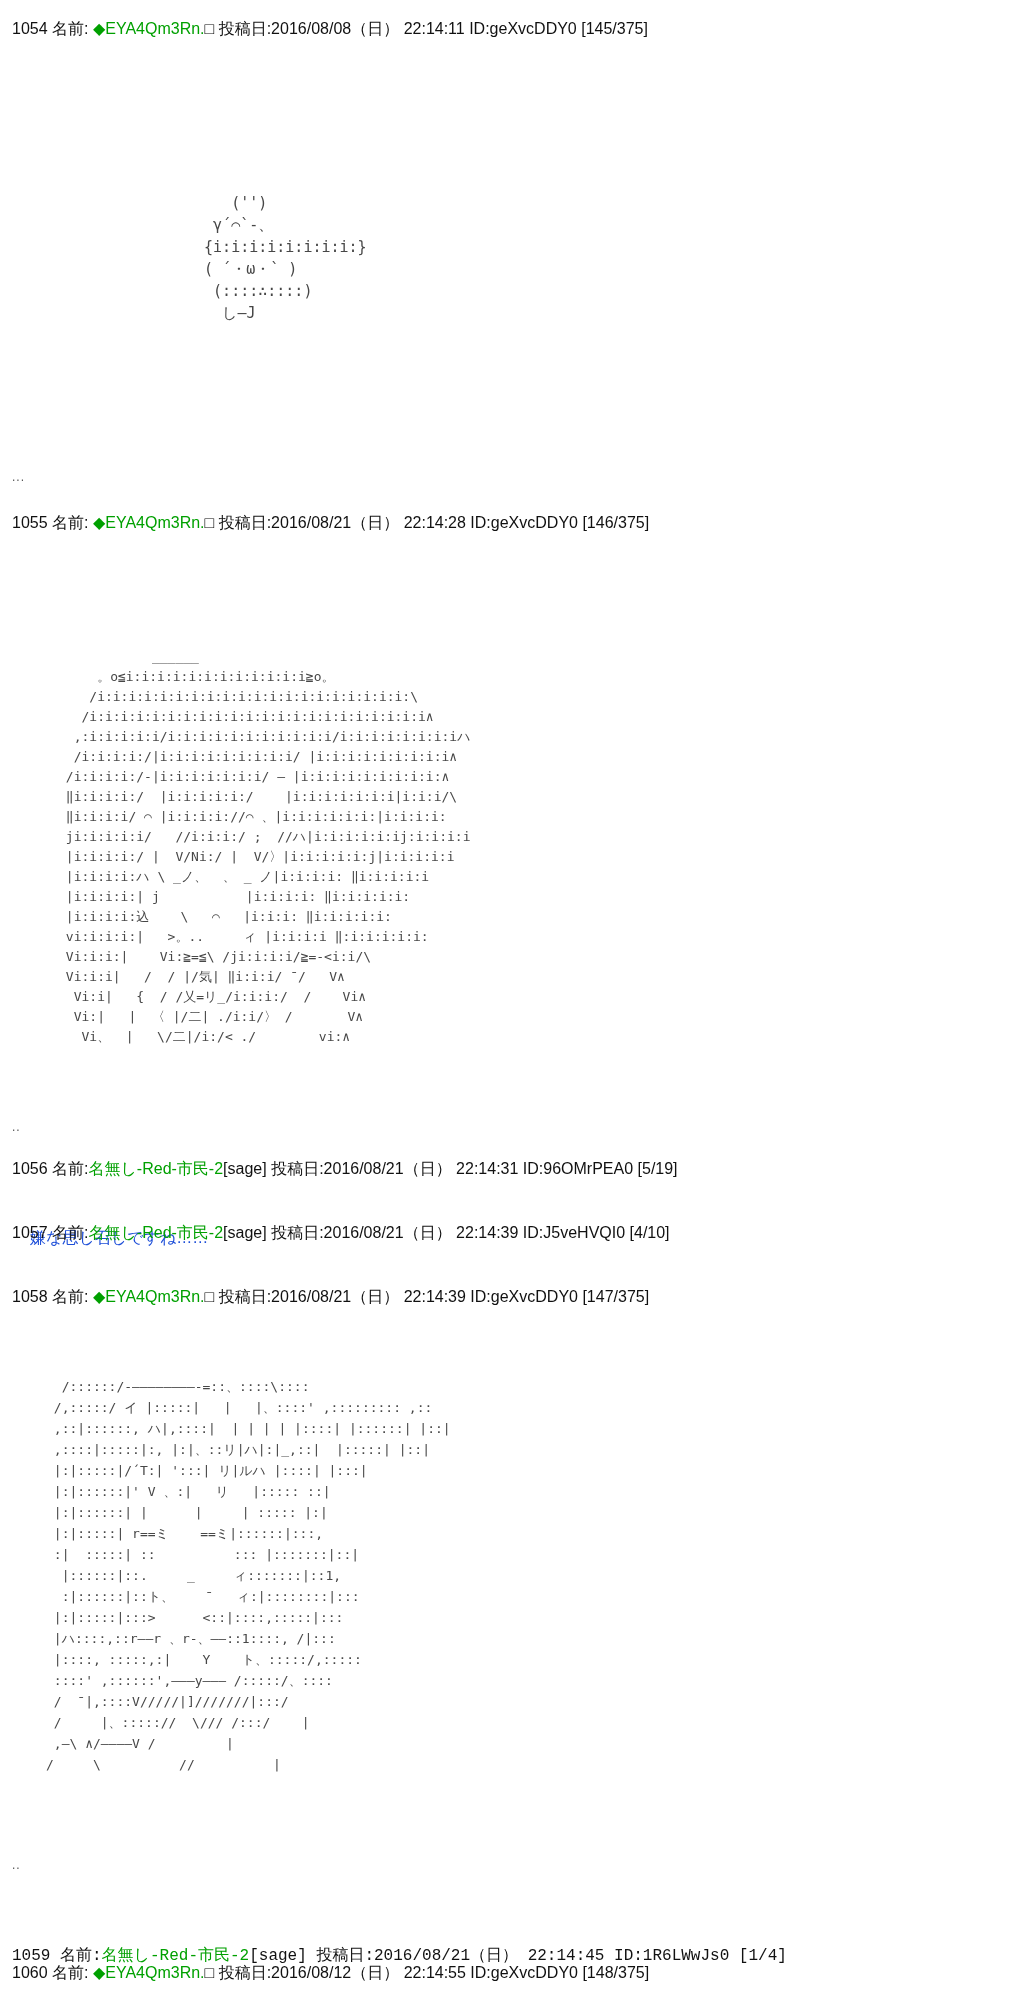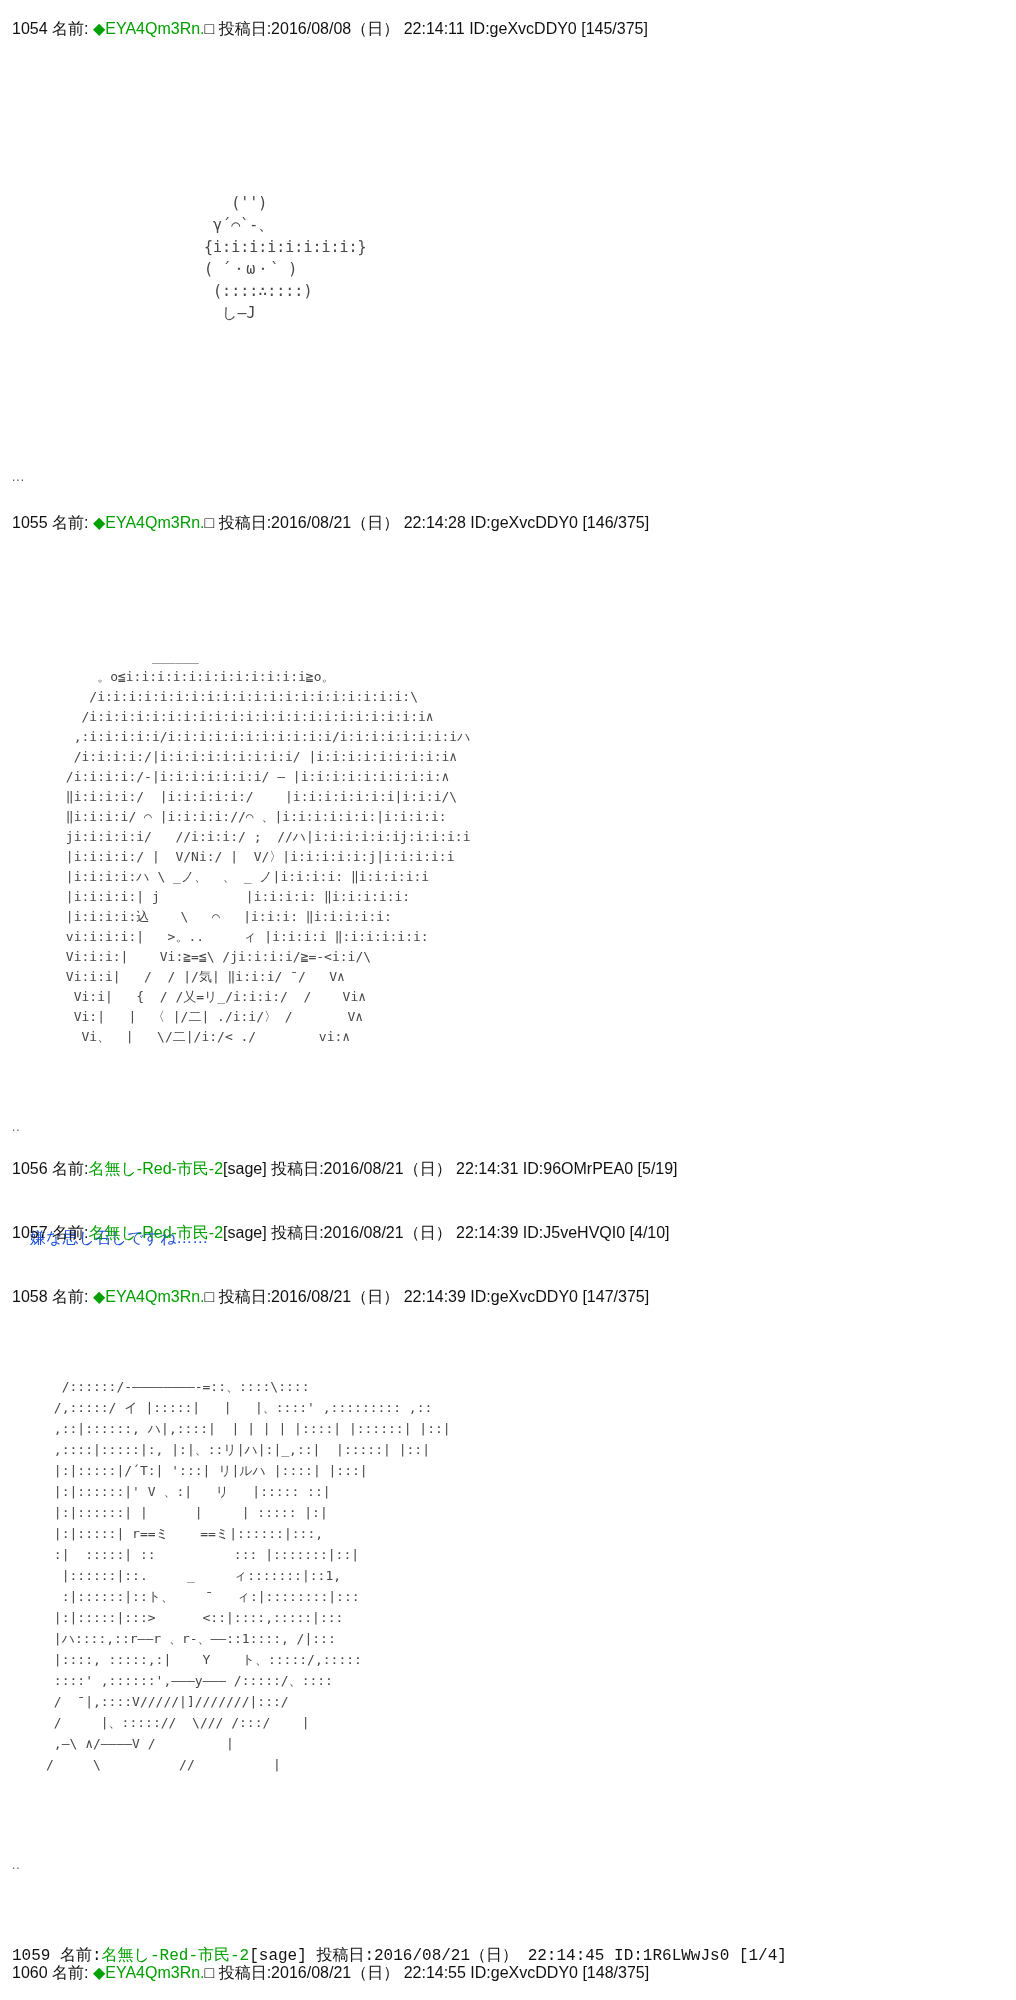--- a/index.html
+++ b/index.html
@@ -87,14 +87,14 @@
  ,―\ ∧/――――V /         |
 /     \          //          |</pre>
   <div class="dots" style="top:572px;">..</div>
 </div>
 
 <div class="post" style="top:1946px;font-family:Liberation Mono, monospace;">
   <div class="post-header"><span>1059 名前:</span><span class="pname">名無し-Red-市民-2</span><span>[sage]</span><span> 投稿日:2016/08/21（日） 22:14:45 ID:1R6LWwJs0 [1/4]</span></div>
 </div>
 
 <div class="post trip" style="top:1962px;">
-  <div class="post-header"><span>1060 名前: </span><span class="pname">◆EYA4Qm3Rn.</span><span class="tofu">□</span><span> 投稿日:2016/08/21（日） 22:14:55 ID:geXvcDDY0 [148/375]</span></div>
+  <div class="post-header"><span>1060 名前: </span><span class="pname">◆EYA4Qm3Rn.</span><span class="tofu">□</span><span> 投稿日:2016/08/12（日） 22:14:55 ID:geXvcDDY0 [148/375]</span></div>
 </div>
 
 </body></html>

